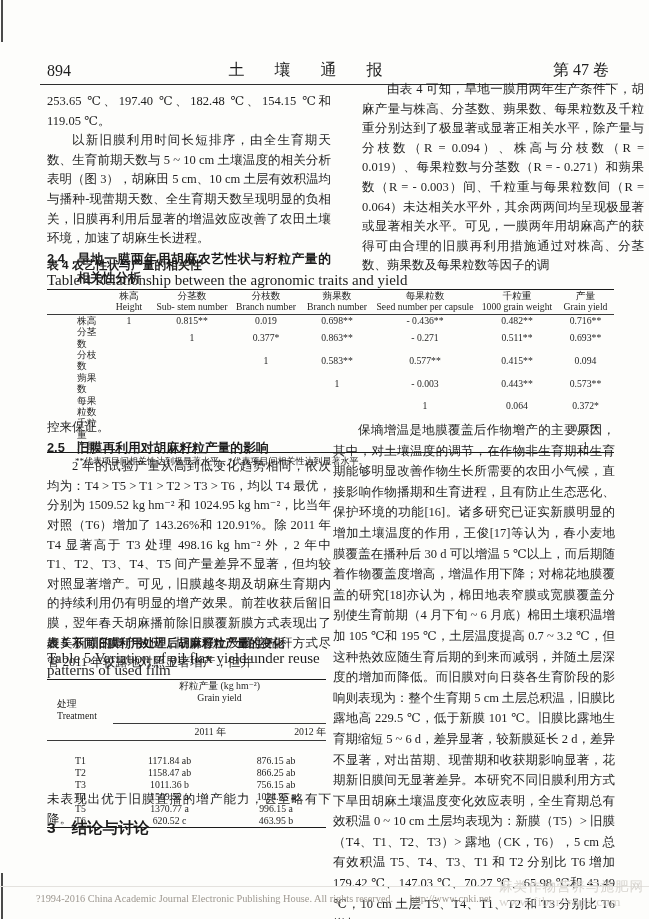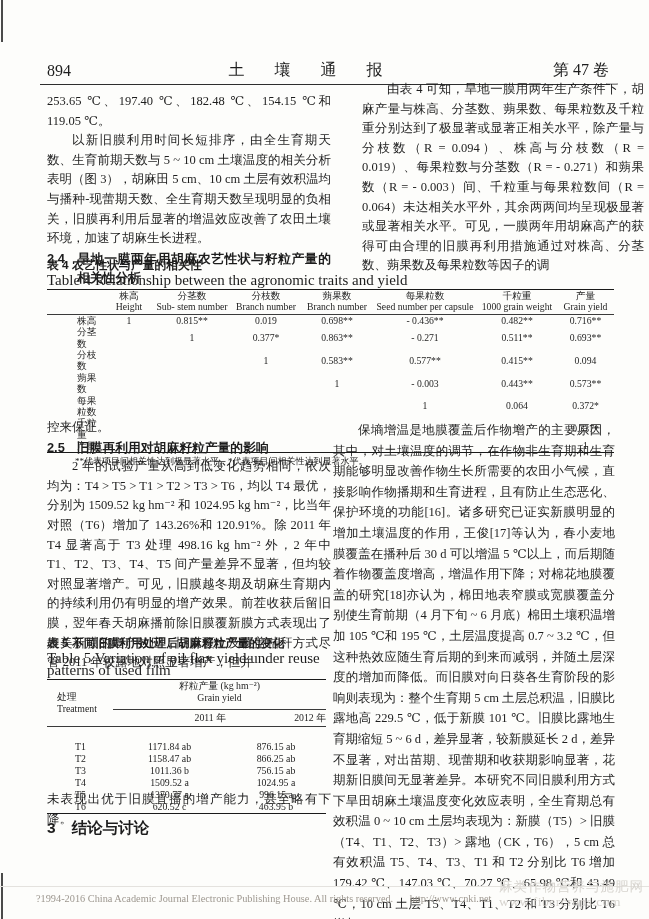--- a/index.html
+++ b/index.html
@@ -45,21 +45,21 @@
   .t4 th, .t4 td { text-align:center; line-height:11.4px; }
   .t4 thead tr.en th { border-bottom:0.8px solid #3a3a3a; padding-bottom:1px; }
   .t4 .rl { text-align:left; padding-left:30px; }
   .t4-foot { margin:2px 0 0 0; font-size:9px; padding-left:28px; line-height:12px; }
 
   .t5 { width:279px; border-top:1.6px solid #1a1a1a; border-bottom:1.3px solid #1a1a1a;
         font-size:9.8px; }
   .t5 th, .t5 td { text-align:center; line-height:12px; }
   .t5 .t5-treat { text-align:left; padding-left:10px; }
   .t5 .t5-treat .en { line-height:12px; }
-  .t5 .t5-yield { border-bottom:0.8px solid #3a3a3a; padding-bottom:5px; }
+  .t5 .t5-yield { border-bottom:0.8px solid #3a3a3a; padding-bottom:19px; }
   .t5 .t5-years th { padding:2px 0 2px 0;text-align:right; }
   .t5 tbody tr:first-child td { border-top:0.8px solid #3a3a3a; padding-top:14px; }
   .t5 tbody td.trt { text-align:left; padding-left:28px; }
 
   .footer-rule { position:absolute; top:886px; left:0; width:649px;
                  border-top:1px solid #e4e2de; }
   .footer-txt { position:absolute; top:893px; left:36px; width:520px;
                 font-size:10.3px; color:#9d978f; white-space:nowrap; }
   .footer-txt .url { margin-left:14px; }
   .wm { position:absolute; top:879px; right:5px; text-align:left;

